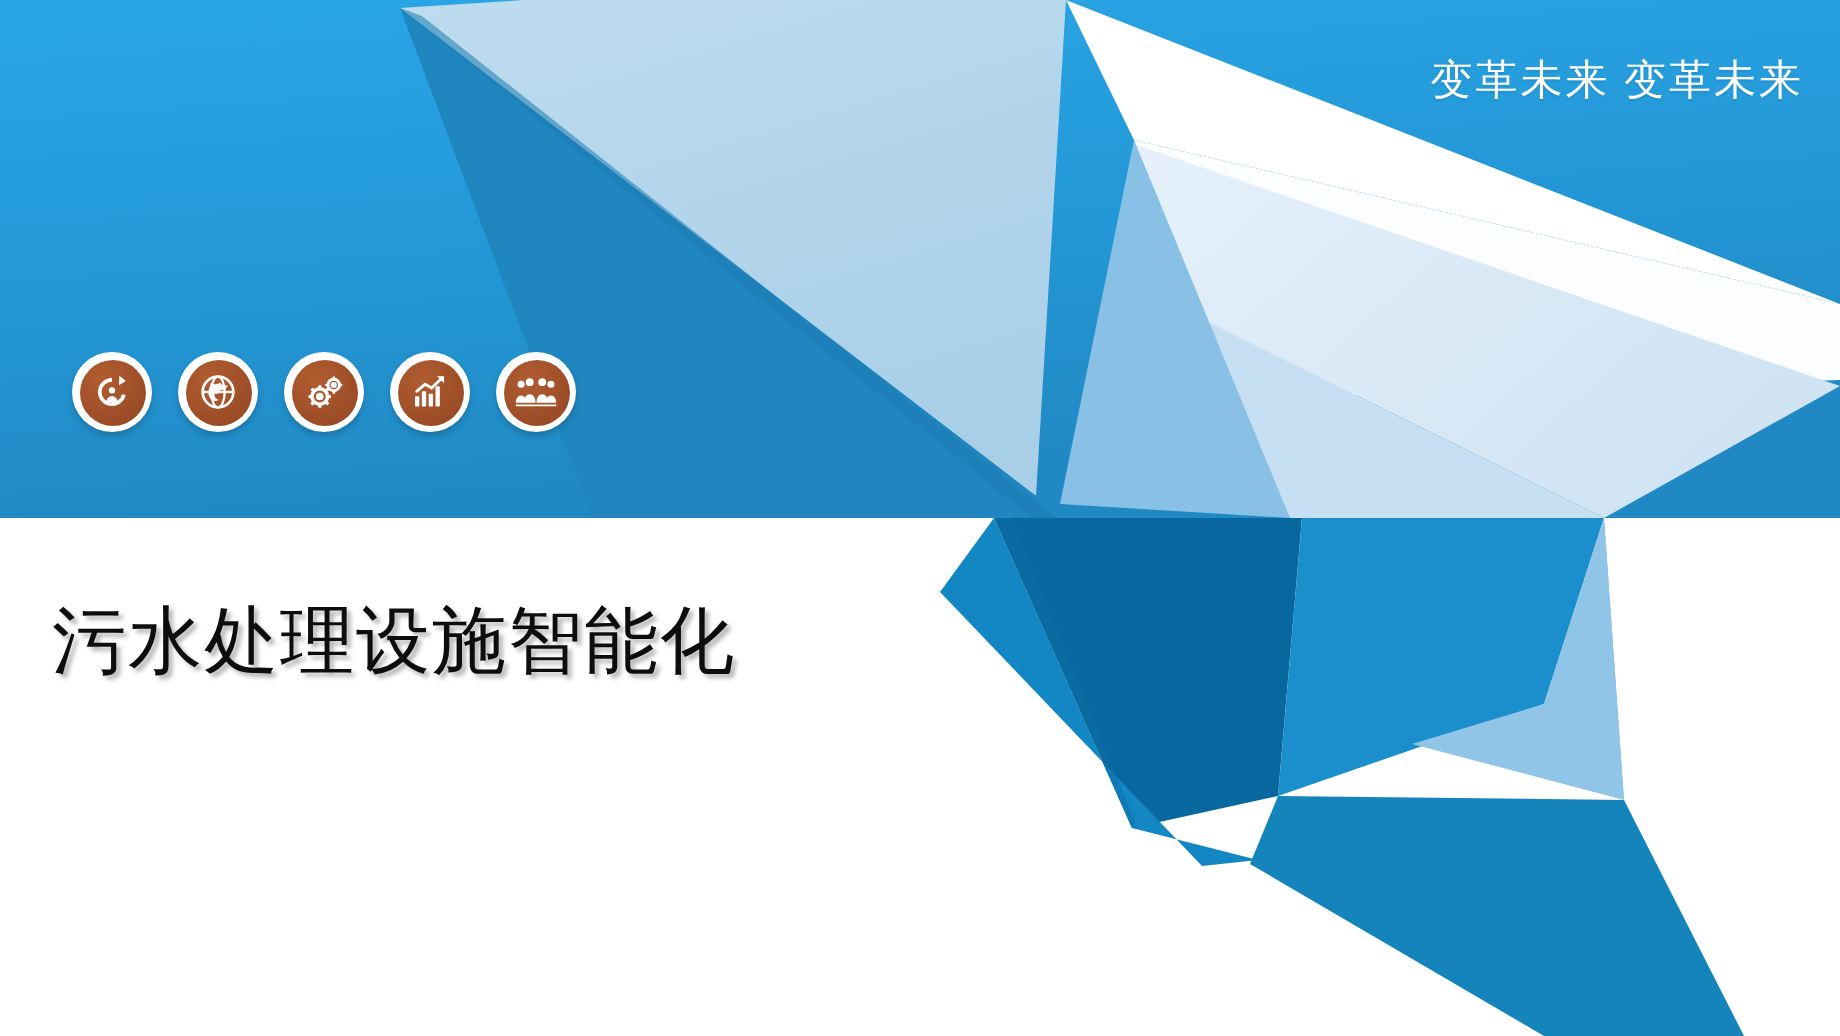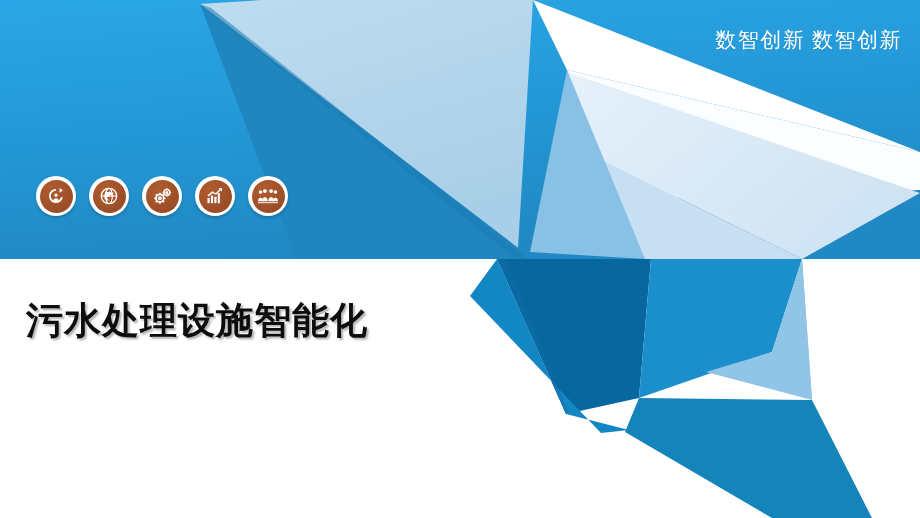--- a/index.html
+++ b/index.html
@@ -63,21 +63,21 @@
     display: flex;
     align-items: center;
     justify-content: center;
   }
   .icon-inner svg { display: block; }
   #main-title {
     position: absolute;
     left: 26px;
     top: 296px;
     font-family: "DejaVu Sans", "Liberation Sans", sans-serif;
-    font-weight: bold;
+    font-weight: normal;
     font-size: 37px;
     letter-spacing: 1px;
     color: #0d0d0d;
     white-space: nowrap;
     z-index: 6;
     text-shadow: 2px 2px 2px rgba(120,120,120,0.55);
   }
 </style>
 </head>
 <body>
@@ -128,21 +128,21 @@
     <polygon fill="#84bde2" points="802,259 812,400 772,352"></polygon>
 
     <polygon fill="#90c5e7" points="772,352 802,259 812,400 706,372"></polygon>
 
     <polygon fill="#1584bb" points="639,398 812,400 872,518 772,518 625,432"></polygon>
 
     <polygon fill="#1b7cb0" opacity="0.55" points="200,4 211,8 528,259 516,259"></polygon>
     <polygon fill="#0b6fa8" opacity="0.5" points="497,259 506,259 568,412 566,414"></polygon>
   </svg>
 
-  <div id="tagline">数智创新 数智创新</div>
+  <div id="tagline">变革未来 变革未来</div>
 
   <div id="icon-row">
 
     <div class="icon-badge">
       <span class="icon-inner">
         <svg width="20" height="20" viewBox="0 0 24 24">
           <path d="M12 3.6a8.4 8.4 0 1 0 8.2 10.2l-2.2-.5A6.2 6.2 0 1 1 12 5.8z" fill="#ffffff"></path>
           <path d="M16.4 2.3l3.9 3.1-4.1 2.6z" fill="#ffffff"></path>
           <circle cx="12" cy="11" r="1.9" fill="#ffffff"></circle>
           <path d="M8.6 18.2c0-2.1 1.5-3.6 3.4-3.6s3.4 1.5 3.4 3.6z" fill="#ffffff"></path>

